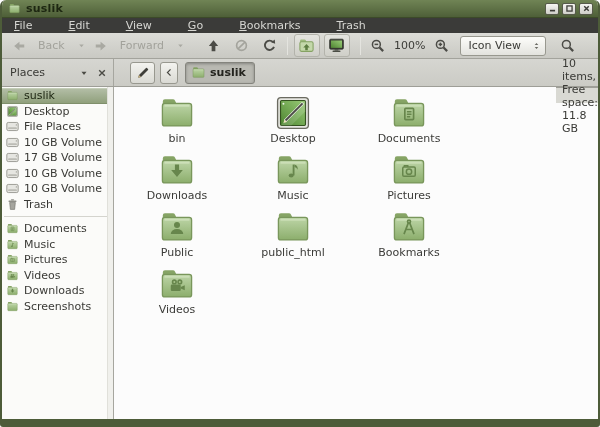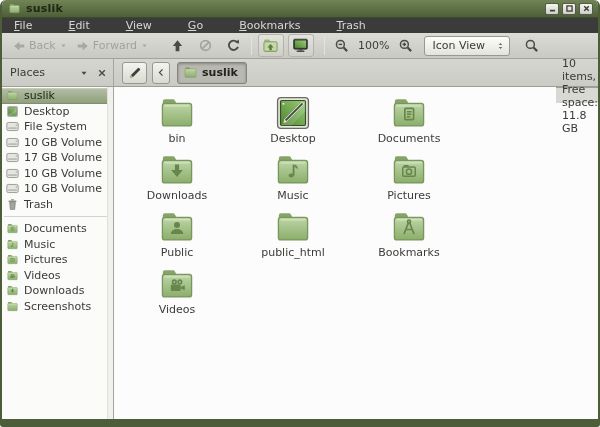--- a/index.html
+++ b/index.html
@@ -38,21 +38,21 @@
     display:inline-block; color:#d6d6d2; padding:0 8px; line-height:15px; cursor:default;
   }
   .menu-item::first-letter { text-decoration:underline; }
   
   .toolbar {
     height:26px; flex:0 0 26px;
     background:linear-gradient(#dcdcd7,#c9c9c3);
     border-bottom:1px solid #a3a39c;
     display:flex; align-items:center; padding:0 6px;
   }
-  .nav-btn { display:flex; align-items:center; gap:3px; color:#a2a29b; padding:0 4px; }
+  .nav-btn { display:flex; align-items:center; gap:12px; color:#a2a29b; padding:0 4px; }
   .nav-btn svg { display:block; }
   .nav-btn .nav-label { color:#a2a29b; }
   .tool-ic { width:22px; height:22px; display:flex; align-items:center; justify-content:center; color:#4b4b46; }
   .tool-ic svg { width:15px; height:15px; }
   .tool-ic.dim { color:#a4a49d; }
   .tb-sep { width:1px; height:18px; background:#aeaea7; border-right:1px solid #e4e4df; margin:0 6px; }
   .app-btn {
     width:26px; height:23px; border:1px solid #b3b3ab; border-radius:3px;
     background:linear-gradient(#e4e4df,#cfcfc8);
     display:flex; align-items:center; justify-content:center; margin-right:4px;
@@ -66,21 +66,21 @@
     display:flex; align-items:center; padding:0 4px 0 7px;justify-content:flex-end;
   }
   .viewmode .vm-label { flex:1; color:#3a3a36; }
   .viewmode svg { width:9px; height:12px; color:#6b6b64; }
   .search-btn { margin-left:10px; }
   
   .locrow {
     height:28px; flex:0 0 28px;
     background:linear-gradient(#d6d6d1,#cbcbc5);
     border-bottom:1px solid #9e9e97;
-    display:flex; align-items:stretch;
+    display:flex; align-items:stretch;gap:8px;
   }
   .places-head {
     width:112px; flex:0 0 112px; border-right:1px solid #a6a69f;
     display:flex; align-items:center; padding:0 6px 0 8px;
   }
   .places-head .p-label { flex:1; }
   .places-head svg { width:10px; height:10px; color:#4a4a44; }
   .places-close { margin-left:8px; }
   .pathbar { flex:1; display:flex; align-items:center; padding-left:8px; gap:5px; }
   .path-btn {
@@ -457,21 +457,21 @@
             <svg>
               <use href="#i-desktop" xlink:href="#i-desktop"></use>
             </svg>
             <span>Desktop</span>
           </div>
 
           <div class="sidebar-item">
             <svg>
               <use href="#i-drive" xlink:href="#i-drive"></use>
             </svg>
-            <span>File System</span>
+            <span>File Places</span>
           </div>
 
 
           <div class="sidebar-item">
             <svg>
               <use href="#i-drive" xlink:href="#i-drive"></use>
             </svg>
             <span>10 GB Volume</span>
           </div>
 

